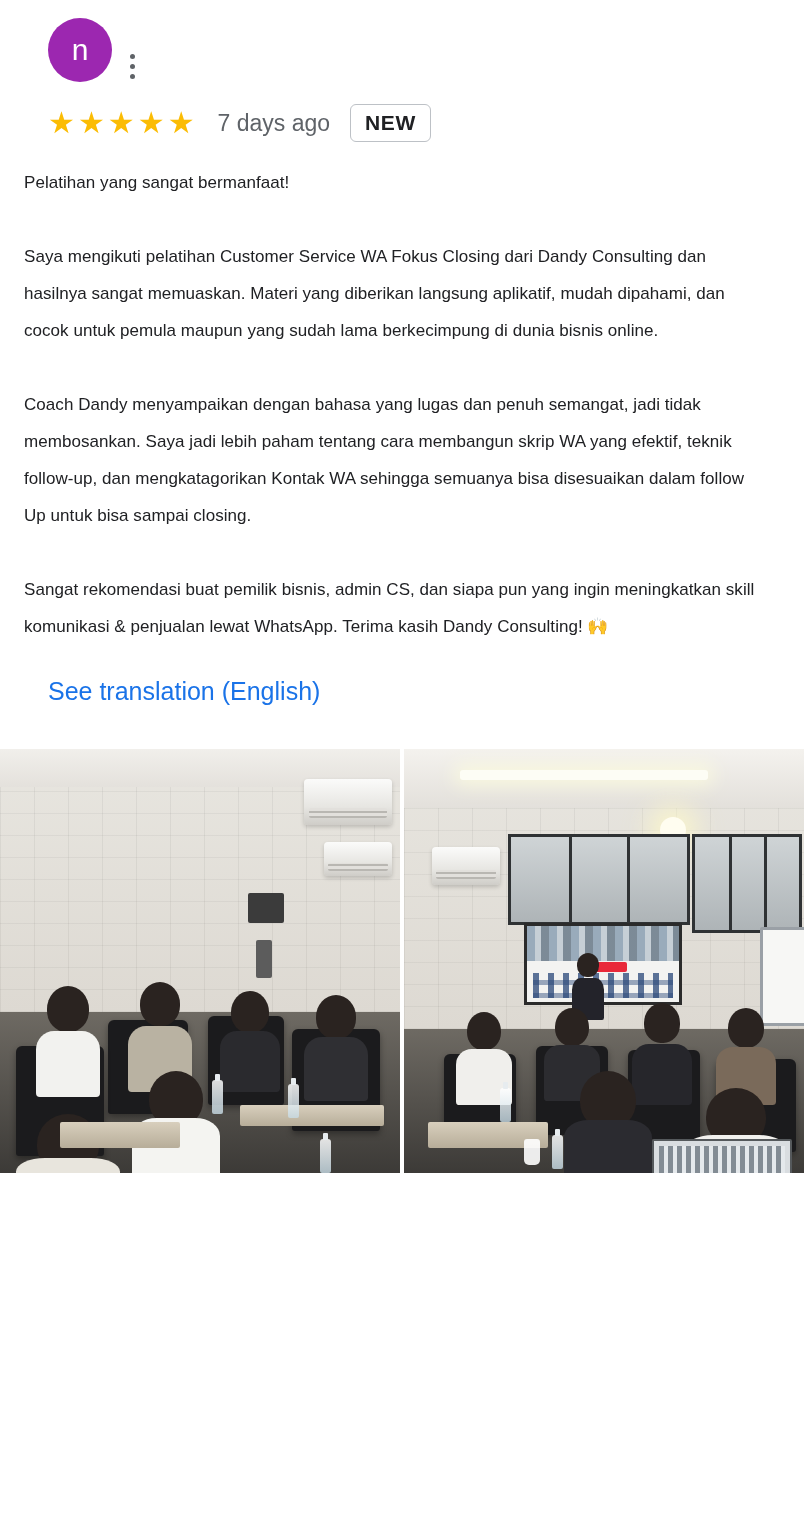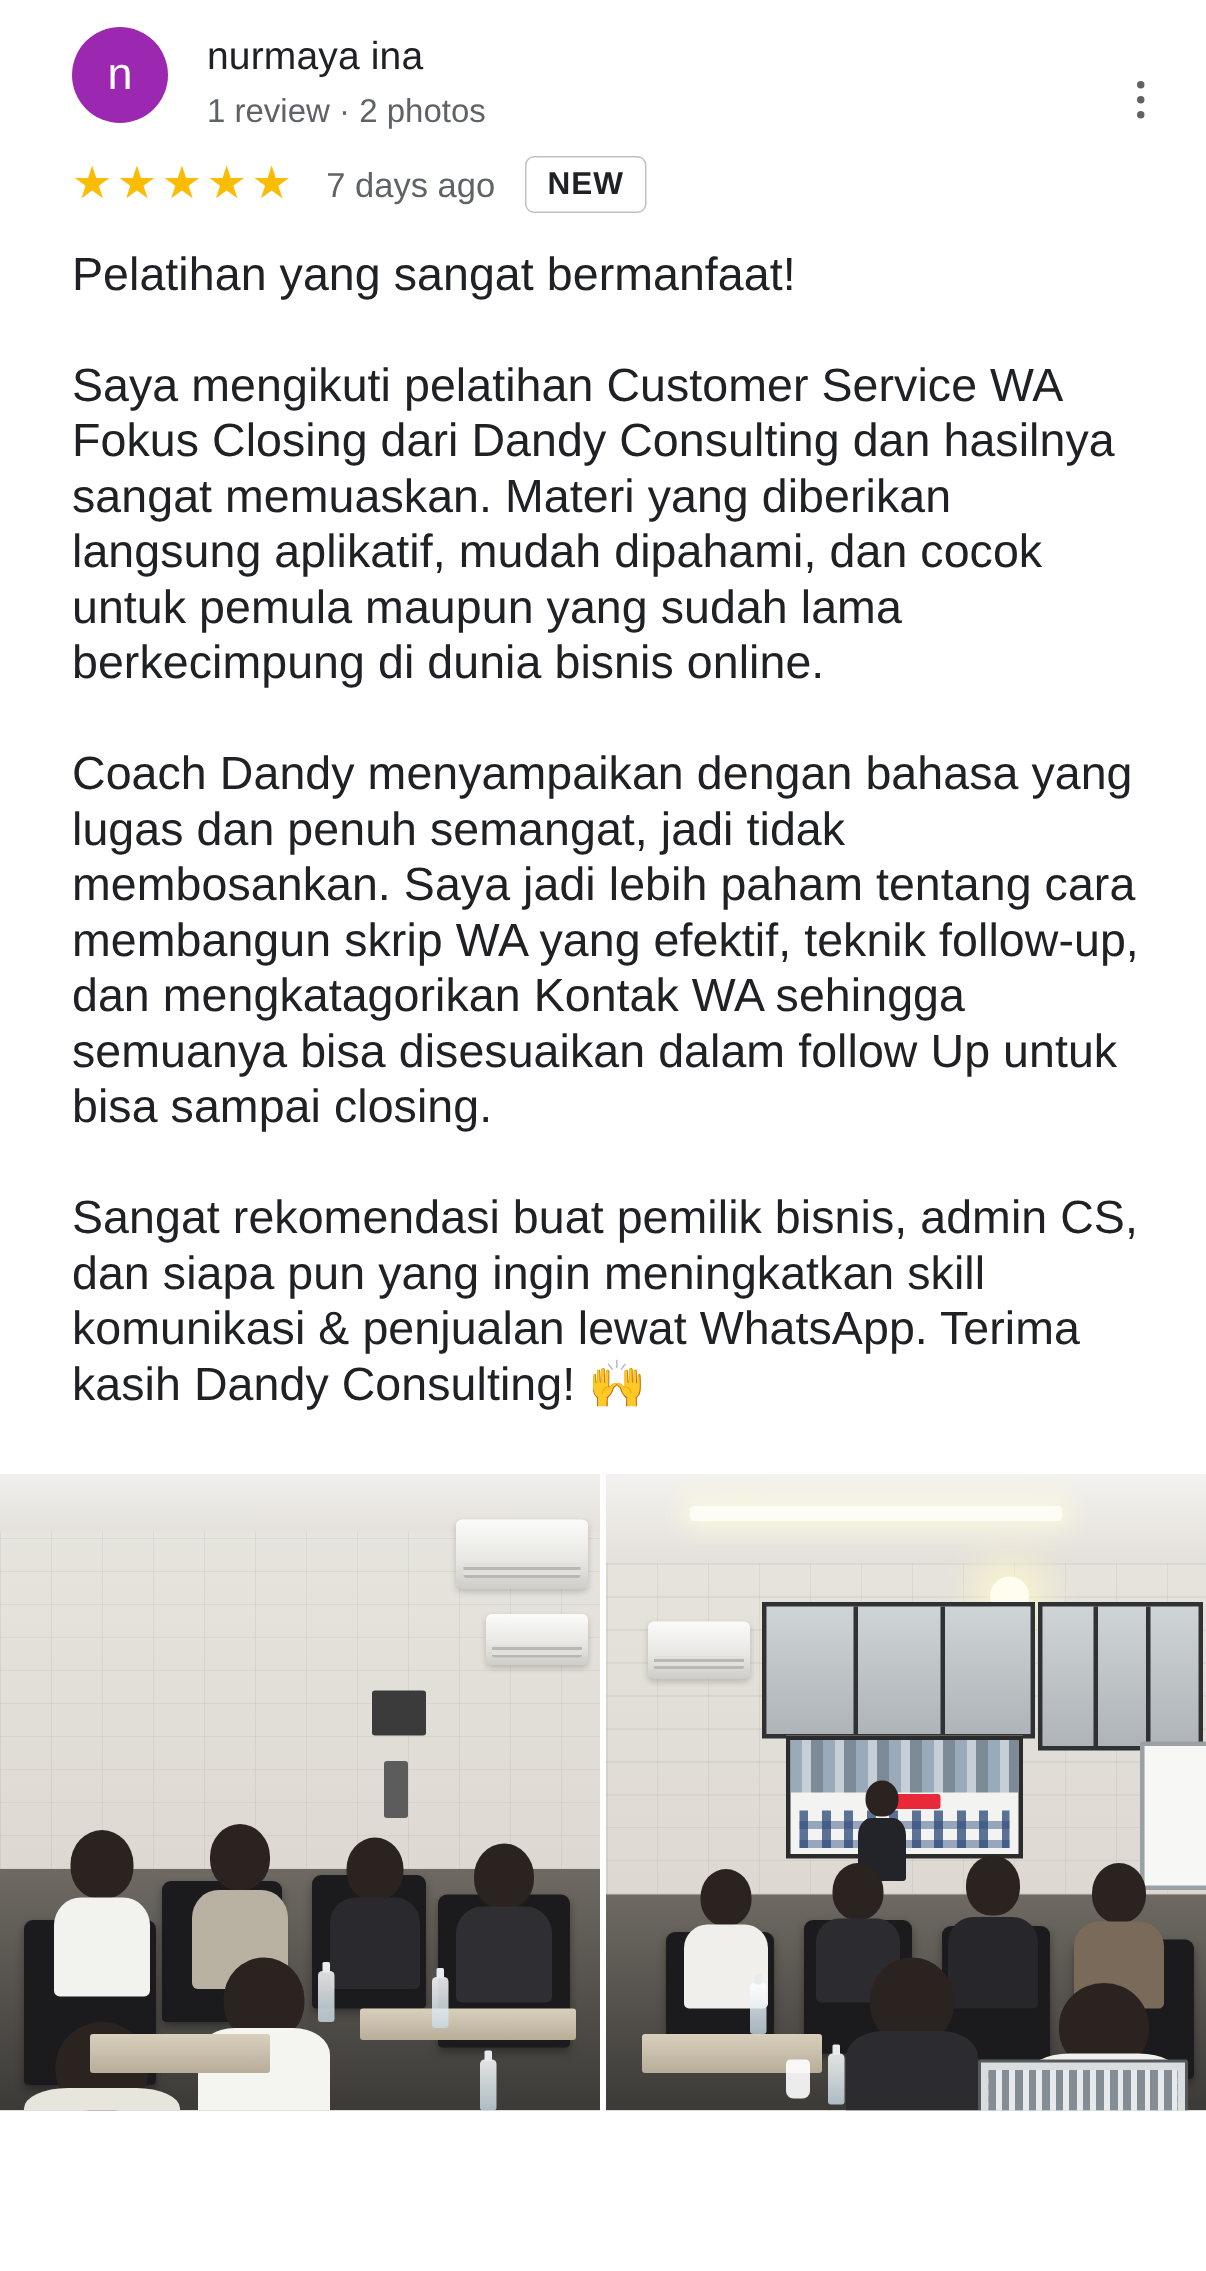--- a/index.html
+++ b/index.html
@@ -110,22 +110,22 @@
     padding: 7px 14px;
     font-size: 21px;
     font-weight: bold;
     color: #202124;
     letter-spacing: 0.6px;
     line-height: 22px;
   }
 
   
   .review-body {
-    padding: 22px 40px 0 48px;
-    font-size: 31px;
+    padding: 22px 40px 0 24px;
+    font-size: 17px;
     line-height: 37px;
     color: #202124;
     white-space: pre-wrap;
     word-wrap: break-word;
     letter-spacing: 0.05px;
   }
 
   .translate-link {
     display: inline-block;
     padding: 30px 48px 0 48px;
@@ -334,24 +334,20 @@
     border-radius: 3px 3px 5px 5px;
   }
 </style>
 </head>
 <body>
 
 <div class="review-card">
 
   <div class="review-header">
     <div class="avatar">n</div>
-    <div class="reviewer-block">
-      <div class="reviewer-name">nurmaya ina</div>
-      <div class="reviewer-meta">1 review · 2 photos</div>
-    </div>
     <div class="overflow-menu">
       <span></span>
       <span></span>
       <span></span>
     </div>
   </div>
 
   <div class="rating-row">
     <div class="stars">
       <span class="star">★</span>
@@ -365,20 +361,21 @@
   </div>
 
   <div class="review-body">Pelatihan yang sangat bermanfaat!
 
 Saya mengikuti pelatihan Customer Service WA Fokus Closing dari Dandy Consulting dan hasilnya sangat memuaskan. Materi yang diberikan langsung aplikatif, mudah dipahami, dan cocok untuk pemula maupun yang sudah lama berkecimpung di dunia bisnis online.
 
 Coach Dandy menyampaikan dengan bahasa yang lugas dan penuh semangat, jadi tidak membosankan. Saya jadi lebih paham tentang cara membangun skrip WA yang efektif, teknik follow-up, dan mengkatagorikan Kontak WA sehingga semuanya bisa disesuaikan dalam follow Up untuk bisa sampai closing.
 
 Sangat rekomendasi buat pemilik bisnis, admin CS, dan siapa pun yang ingin meningkatkan skill komunikasi &amp; penjualan lewat WhatsApp. Terima kasih Dandy Consulting! 🙌</div>
 
+  <div class="translate-link">See translation (English)</div>
 
   <div class="photo-strip">
 
     <div class="photo">
       <div class="p-wall"></div>
       <div class="p-ceiling"></div>
       <div class="ac-unit" style="left:76%;top:7%;width:22%;height:11%;"></div>
       <div class="ac-unit" style="left:81%;top:22%;width:17%;height:8%;"></div>
       <div class="wall-box" style="left:62%;top:34%;width:9%;height:7%;"></div>
       <div class="wall-box" style="left:64%;top:45%;width:4%;height:9%;background:#5c5c5c;"></div>

